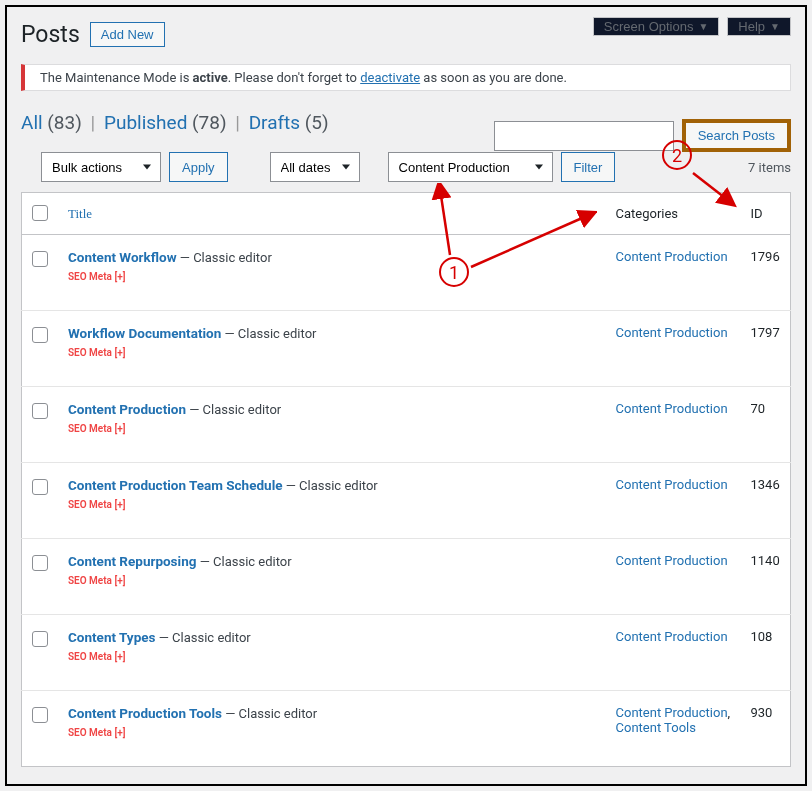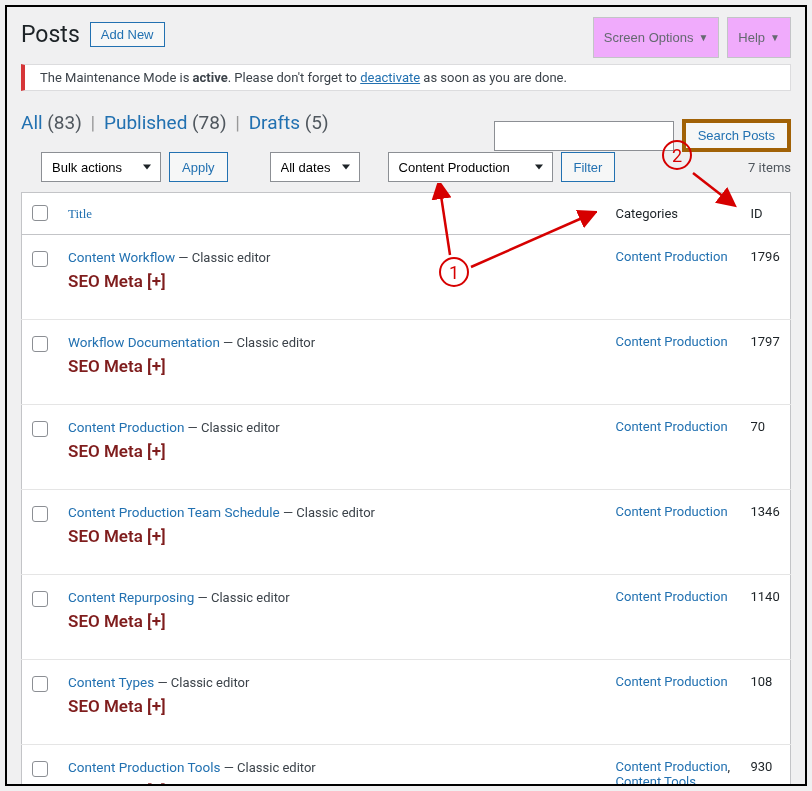--- a/index.html
+++ b/index.html
@@ -1,19 +1,19 @@
 <!DOCTYPE html>
 <html><head>
   <meta charset="utf-8">
   <style>
     * { box-sizing: border-box; margin: 0; padding: 0; }
     body { font-family: -apple-system, BlinkMacSystemFont, "Segoe UI", Roboto, sans-serif; font-size: 13px; color: #1d2327; background: #f0f0f1; width: 812px; padding: 5px; }
     .frame { border: 2px solid #000; background: #f0f0f1; padding: 10px 14px 0 14px; height: 781px; overflow: hidden; position: relative; }
     .top-buttons { position: absolute; top: 10px; right: 14px; display: flex; gap: 8px; }
-    .screen-btn { background: #f0abfc; border: 1px solid #c3c4c7; padding: 12px 10px; font-size: 13px; cursor: pointer; display: flex; align-items: center; gap: 5px; color: #646970; }
+    .screen-btn { background: #0f172a; border: 1px solid #c3c4c7; padding: 1px 10px; font-size: 13px; cursor: pointer; display: flex; align-items: center; gap: 5px; color: #646970; }
     .screen-btn .tri { font-size: 10px; }
     .header-row { display: flex; align-items: center; gap: 10px; padding-top: 4px; }
     h1 { font-size: 23px; font-weight: 400; color: #1d2327; }
     .add-new { border: 1px solid #2271b1; color: #2271b1; background: #f6f7f7; padding: 4px 10px; font-size: 13px; cursor: pointer; }
     .notice { background: #fff; border: 1px solid #dcdcde; border-left: 4px solid #d63638; padding: 5px 15px; margin-top: 16px; font-size: 13px; color: #3c434a; }
     .notice a { color: #2271b1; text-decoration: underline; }
     .subsubsub { margin-top: 20px; font-size: 19px; }
     .subsubsub a { color: #2271b1; text-decoration: none; }
     .subsubsub .count { color: #50575e; }
     .subsubsub .sep { color: #999; margin: 0 4px; }
@@ -29,23 +29,23 @@
     table.wp-list { width: 100%; border-collapse: collapse; background: #fff; margin-top: 4px; border: 1px solid #c3c4c7; }
     table.wp-list thead th { text-align: left; padding: 10px 10px; border-bottom: 1px solid #c3c4c7; font-weight: 400; font-size: 13px; }
     table.wp-list thead th a { color: #2271b1; text-decoration: none; font-family: Liberation Serif, serif; }
     .check-col { width: 32px; text-align: center; }
     .cat-col { width: 135px; }
     .id-col { width: 50px; }
     table.wp-list tbody tr { }
     table.wp-list tbody td { padding: 14px 10px 28px 10px; border-bottom: 1px solid #e5e5e5; vertical-align: top; font-size: 13px; }
     table.wp-list tbody tr:last-child td { border-bottom: none; }
     .cb { width: 16px; height: 16px; border: 1px solid #8c8f94; border-radius: 3px; display: inline-block; background: #fff; margin-top: 2px; }
-    .row-title { color: #2271b1; font-weight: 400; text-decoration: none; font-size: 13.5px; }
+    .row-title { color: #2271b1; font-weight: 700; text-decoration: none; font-size: 13.5px; }
     .post-state { color: #3c434a; font-weight: 400; }
-    .seo-meta { display: block; margin-top: 6px; color: #7f1d1d; font-weight: 600; font-size: 17px; }
+    .seo-meta { display: block; margin-top: 6px; color: #ef4444; font-weight: 600; font-size: 10px; }
     .cat-link { color: #2271b1; text-decoration: none; }
     .callout { position: absolute; width: 30px; height: 30px; border: 2.5px solid #d60000; border-radius: 50%; display: flex; align-items: center; justify-content: center; color: #d60000; font-size: 18px; font-weight: 400; background: transparent; z-index: 10; }
     .arrow-svg { position: absolute; z-index: 9; pointer-events: none; }
   </style>
 </head>
 <body>
 
 <div class="frame">
   <div class="top-buttons">
     <button class="screen-btn">

